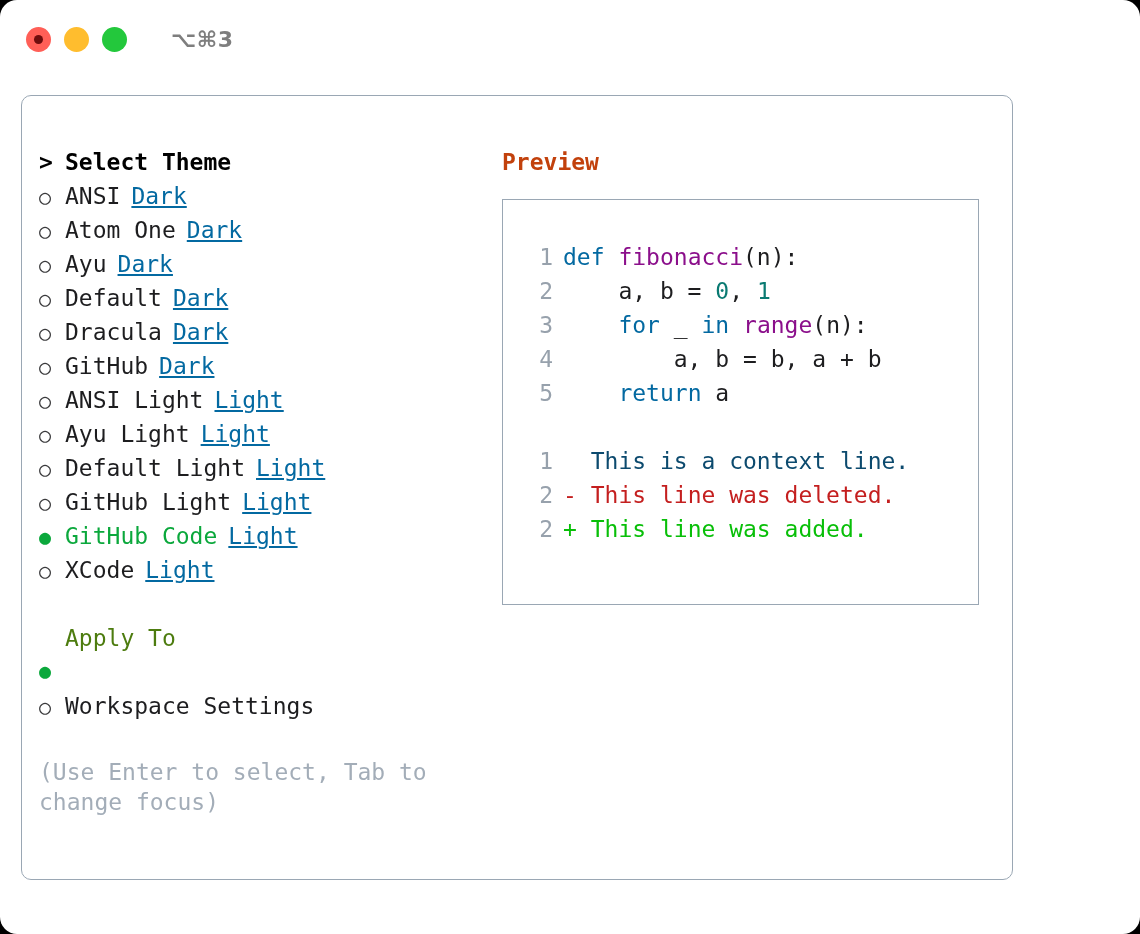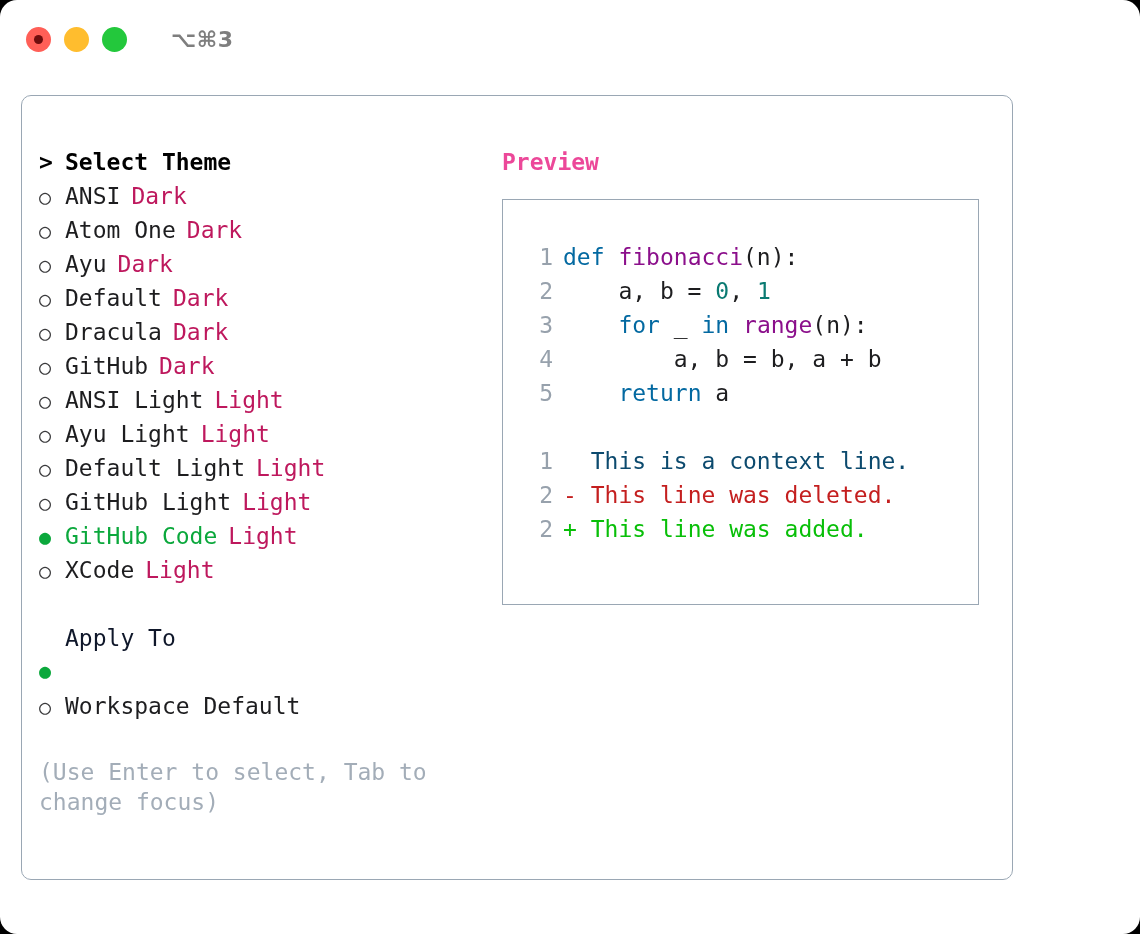--- a/index.html
+++ b/index.html
@@ -115,25 +115,26 @@
     color: #000000;
   }
   .row.header .marker {
     color: #000000;
     font-size: 23px;
     font-weight: bold;
   }
   .theme-name { color: #1d1d1f; }
   .row.selected .theme-name { color: #0ba83c; }
   .theme-kind {
-    color: #be185d;
+    color: #0369a1;
     margin-left: 11px;
+    text-decoration: underline;
   }
   .row.group-title {
-    color: #0f172a;
+    color: #4d7c0f;
   }
   .spacer-row { height: 34px; }
   .help-text {
     margin-top: 30px;
     font-size: 23px;
     line-height: 30px;
     color: #a3adb8;
     width: 415px;
     white-space: pre-wrap;
   }
@@ -141,21 +142,21 @@
   
   .right-col {
     position: absolute;
     left: 480px;
     top: 53px;
     width: 490px;
   }
   .preview-title {
     font-size: 23px;
     font-weight: bold;
-    color: #ec4899;
+    color: #c2410c;
     margin-bottom: 24px;
     white-space: pre;
   }
   .code-box {
     border: 1px solid #9aa7b4;
     box-sizing: border-box;
     width: 477px;
     height: 406px;
     padding: 44px 0 0 20px;
     background: #ffffff;
@@ -227,21 +228,21 @@
 
         <div class="spacer-row"></div>
 
         <div class="row group-title">
           <span class="marker"></span>
           <span>Apply To</span>
         </div>
 
         <div id="apply-list">
             <div class="row selected"><span class="marker sel">●</span></div>
-            <div class="row"><span class="marker">○</span><span class="theme-name">Workspace Default</span></div>
+            <div class="row"><span class="marker">○</span><span class="theme-name">Workspace Settings</span></div>
           </div>
 
         <div class="help-text">(Use Enter to select, Tab to change focus)</div>
       </div>
 
       <div class="right-col">
         <div class="preview-title">Preview</div>
         <div class="code-box">
           <div id="code-lines">
               <div class="code-line"><span class="lineno">1</span><span class="tok-kw">def </span><span class="tok-fn">fibonacci</span><span class="tok-id">(n):</span></div>

